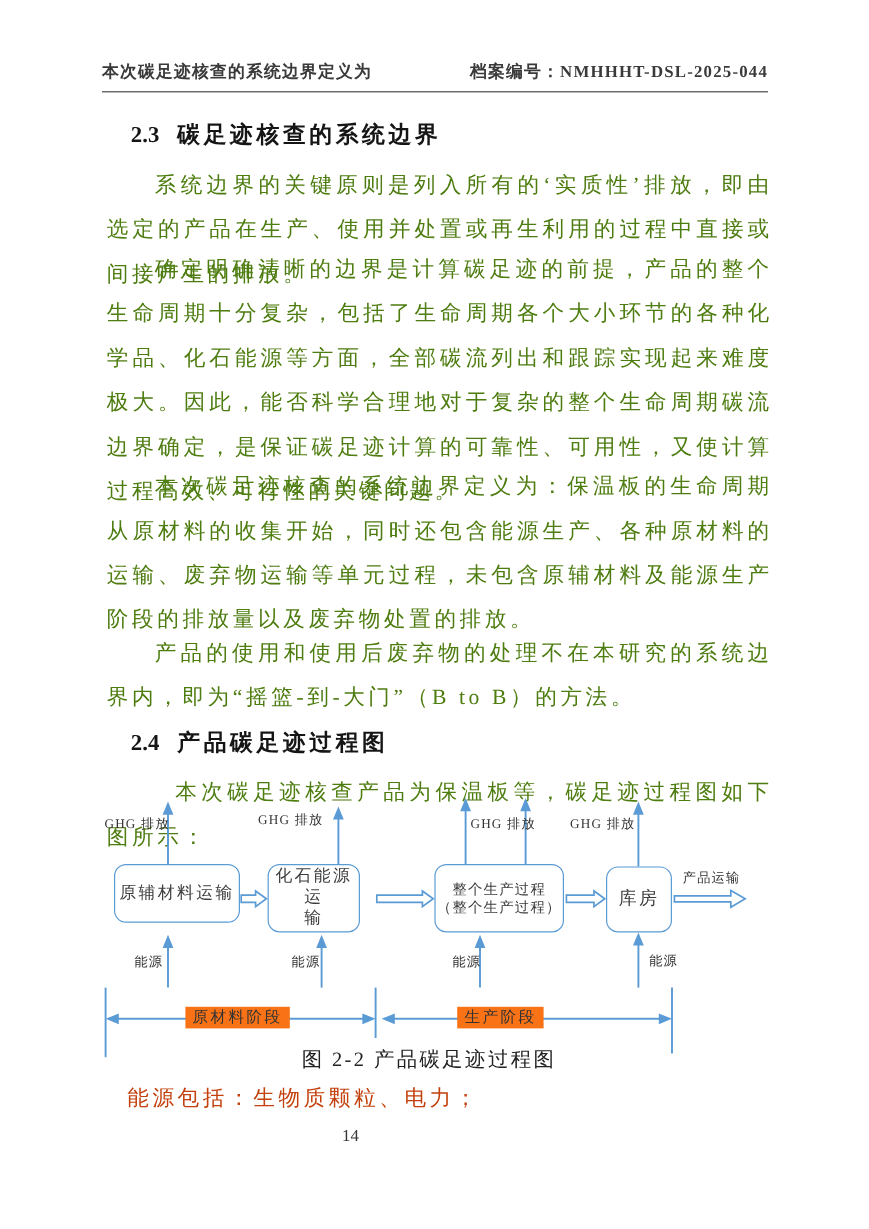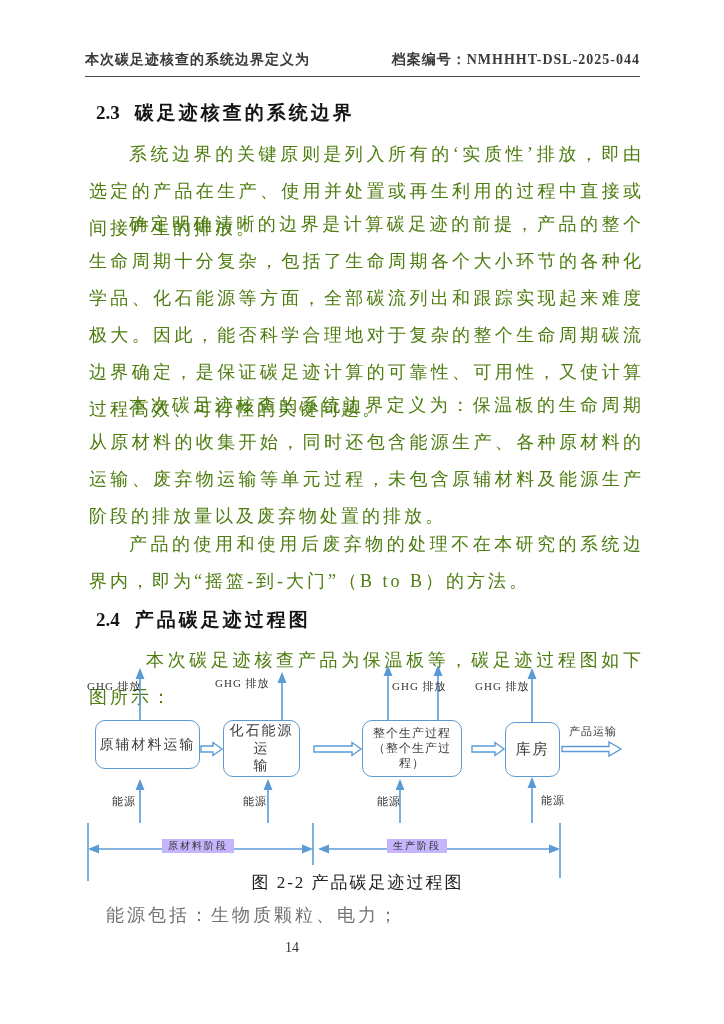--- a/index.html
+++ b/index.html
@@ -18,21 +18,21 @@
     display:flex; justify-content:space-between; align-items:baseline;
     font-size:14px; font-weight:bold; color:#3a3a3a; letter-spacing:1px;
   }
   .hdr-rule { left:85px; top:76px; width:555px; height:0; border-top:1.4px solid #4a4a4a; }
 
   
   .h2 {
     left:85px; margin:0; font-size:19px; font-weight:bold; color:#151515;
     letter-spacing:3px; line-height:23px; white-space:nowrap;
   }
-  .h2 .num { letter-spacing:0; margin-right:15px; margin-left:11px; }
+  .h2 .num { letter-spacing:0; margin-right:15px; margin-left:24px; }
   .para {
     left:85px; width:555px; margin:4px;
     font-size:18px; line-height:37px; letter-spacing:3px;
     text-align:justify; text-justify:inter-character;
     text-indent:40px; color:#4d7c0f;
   }
 
   
   .diagram { left:85px; top:665px; width:545px; height:245px; }
   .diagram svg { position:absolute; left:0; top:0; }
@@ -41,29 +41,29 @@
   .blk { stroke:var(--dline); stroke-width:1.4; fill:#ffffff; }
   .dbox {
     position:absolute; box-sizing:border-box;
     border:1.6px solid var(--dline); border-radius:10px; background:#fff;
     display:flex; flex-direction:column; align-items:center; justify-content:center;
     color:#3d3d3d; letter-spacing:2px; text-align:center; line-height:1.25;
   }
   .dlabel { position:absolute; font-size:11px; color:#333; letter-spacing:1px; white-space:nowrap; }
   .stage-label {
     position:absolute; top:174px; transform:translateX(-50%);
-    background:#c4b5fd; padding:0 6px; font-size:10px; letter-spacing:2px;
+    background:#f97316; padding:0 6px; font-size:13px; letter-spacing:2px;
     color:#333; white-space:nowrap;
   }
   .dcaption {
     position:absolute; top:206px; left:0; width:100%; text-align:center;
     font-size:17px; letter-spacing:2px; color:#222;
   }
 
-  .footnote { left:106px; top:903px; font-size:18px; letter-spacing:3px; color:#737373; }
+  .footnote { left:106px; top:903px; font-size:18px; letter-spacing:3px; color:#c2410c; }
   .pagenum { left:0; top:940px; width:584px; text-align:center; font-size:14px; color:#333; }
 </style>
 </head>
 <body>
 
 <div class="abs hdr">
   <span>本次碳足迹核查的系统边界定义为</span>
   <span><span>档案编号：</span><span>NMHHHT-DSL-2025-044</span></span>
 </div>
 <div class="abs hdr-rule"></div>
@@ -146,21 +146,21 @@
   <span class="dlabel" style="left:307px; top:14px;">GHG 排放</span>
   <span class="dlabel" style="left:390px; top:14px;">GHG 排放</span>
 
   <div class="dbox" style="left:10px;  top:55px; width:105px; height:49px; font-size:14px;">
     <span>原辅材料运输</span>
   </div>
   <div class="dbox" style="left:138px; top:55px; width:77px;  height:57px; font-size:14px;">
     <span>化石能源运</span>
     <span>输</span>
   </div>
-  <div class="dbox" style="left:277px; top:55px; width:100px; height:57px; font-size:12px; letter-spacing:1px;">
+  <div class="dbox" style="left:277px; top:55px; width:108px; height:57px; font-size:12px; letter-spacing:1px;">
     <span>整个生产过程</span>
     <span>（整个生产过程）</span>
   </div>
   <div class="dbox" style="left:420px; top:57px; width:55px;  height:55px; font-size:15px;">
     <span>库房</span>
   </div>
 
   <span class="dlabel" style="left:484px; top:59px;">产品运输</span>
   <span class="dlabel" style="left:27px;  top:129px;">能源</span>
   <span class="dlabel" style="left:158px; top:129px;">能源</span>

